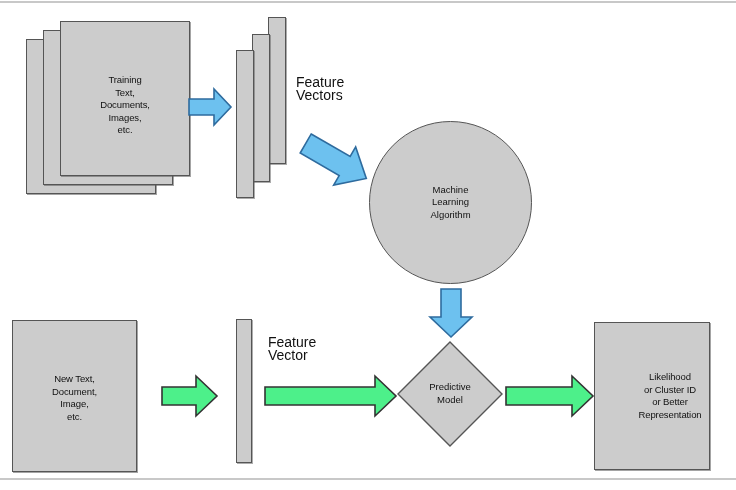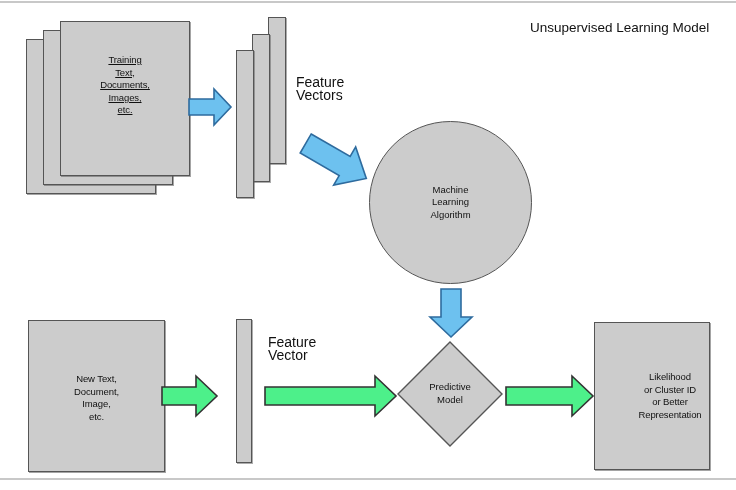--- a/index.html
+++ b/index.html
@@ -105,26 +105,25 @@
   .arrow svg { display: block; overflow: visible; }
 </style>
 </head>
 <body>
 
 <div id="canvas">
 
   <div class="rule top"></div>
   <div class="rule bottom"></div>
 
-  <div class="title" style="left:530px; top:20px;">Unsupervised Learning Model</div>
 
   <div class="box" style="left:26px; top:39px; width:130px; height:155px;"></div>
   <div class="box" style="left:43px; top:30px; width:130px; height:155px;"></div>
   <div class="box" style="left:60px; top:21px; width:130px; height:155px;">
-    <div class="box-label" style="top:32px;text-decoration:underline;">Training
+    <div class="box-label" style="top:52px;">Training
 Text,
 Documents,
 Images,
 etc.</div>
   </div>
 
   <div class="arrow" style="left:188px; top:88px;">
     <svg width="44" height="38" viewBox="0 0 44 38">
       <polygon points="1,11 26,11 26,1 43,19 26,37 26,27 1,27" fill="#6dc1ef" stroke="#2e6b9e" stroke-width="1.6" stroke-linejoin="miter"></polygon>
     </svg>
@@ -150,21 +149,21 @@
 Learning
 Algorithm</div>
   </div>
 
   <div class="arrow" style="left:427px; top:288px;">
     <svg width="48" height="50" viewBox="0 0 48 50">
       <polygon points="14,1 34,1 34,29 45,29 24,49 3,29 14,29" fill="#6dc1ef" stroke="#2e6b9e" stroke-width="1.6" stroke-linejoin="miter"></polygon>
     </svg>
   </div>
 
-  <div class="box" style="left:28px; top:320px; width:137px; height:152px;">
+  <div class="box" style="left:12px; top:320px; width:125px; height:152px;">
     <div class="box-label" style="top:52px;">New Text,
 Document,
 Image,
 etc.</div>
   </div>
 
   <div class="arrow" style="left:161px; top:374px;">
     <svg width="58" height="44" viewBox="0 0 58 44">
       <polygon points="1,13 35,13 35,2 56,22 35,42 35,31 1,31" fill="#4df08a" stroke="#333333" stroke-width="1.6" stroke-linejoin="miter"></polygon>
     </svg>

